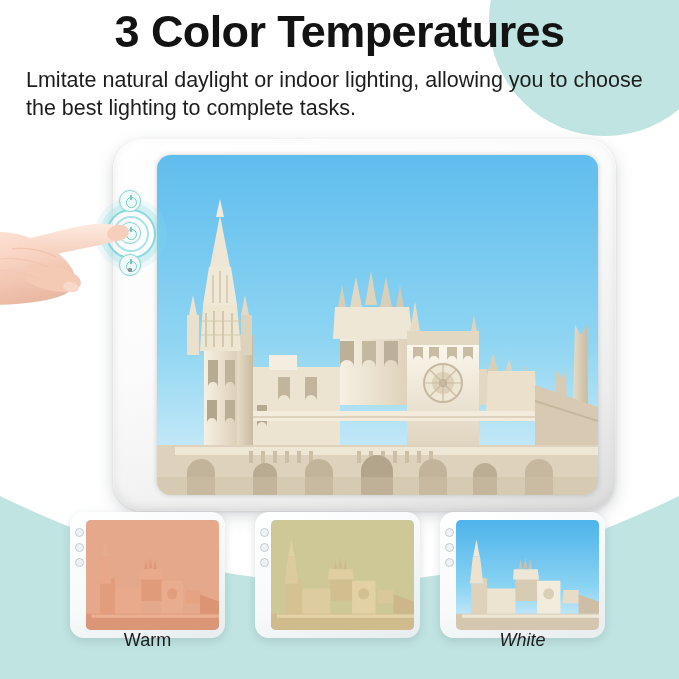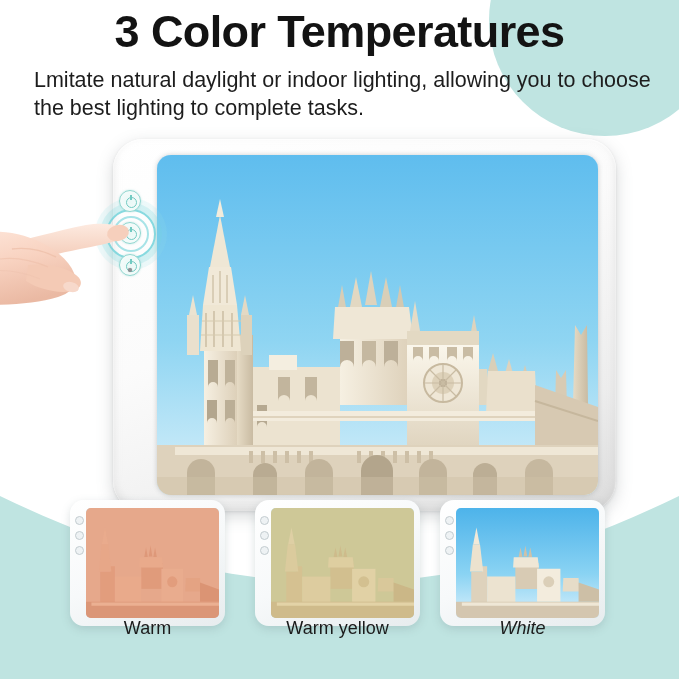--- a/index.html
+++ b/index.html
@@ -36,21 +36,20 @@
     letter-spacing:-0.6px;
     color:#131313;
     z-index:5;
     white-space:nowrap;
   }
   .subtitle{
     position:absolute;left:26px;top:66px;width:630px;
     font-size:21.5px;line-height:28px;
     color:#1d1d1d;
     z-index:5;
-    margin-left:8px;
   }
 
   
   .tablet{
     position:absolute;left:113px;top:139px;
     width:503px;height:372px;
     border-radius:30px;
     background:linear-gradient(158deg,#ffffff 0%,#fbfbfb 42%,#ededed 78%,#dcdcdc 100%);
     box-shadow:0 5px 16px rgba(120,125,130,.30), 0 1px 3px rgba(0,0,0,.10);
     z-index:3;
@@ -109,21 +108,21 @@
     position:absolute;left:128px;top:268px;width:4px;height:4px;
     border-radius:50%;background:#8e9296;z-index:6;
     box-shadow:0 0 1px rgba(0,0,0,.4);
   }
 
   
   .hand{position:absolute;left:-6px;top:205px;width:160px;height:120px;z-index:7;}
   .hand svg{display:block;}
 
   
-  .thumbs{position:absolute;left:0;top:500px;width:679px;height:167px;z-index:4;}
+  .thumbs{position:absolute;left:0;top:512px;width:679px;height:167px;z-index:4;}
   .thumb{position:absolute;}
   .thumb .frame{
     position:relative;
     border-radius:14px;
     background:linear-gradient(155deg,#ffffff 0%,#f7f9fa 50%,#e7ecee 100%);
     box-shadow:0 3px 8px rgba(110,130,135,.25);
     padding:8px 6px 8px 16px;
   }
   .thumb .tscreen{
     position:relative;width:100%;height:100%;
@@ -396,21 +395,20 @@
               <path d="M331,216 L378,216 L380,258 L329,258 Z" fill="#ded0ae"></path>
               <path d="M378,230 L441,252 L441,290 L378,290 Z" fill="#cbb894"></path>
               <path d="M96,212 L96,292 L183,292 L183,212 Z" fill="#e4d6b6"></path>
               <path d="M0,290 L441,290 L441,340 L0,340 Z" fill="#d0bd99"></path>
               <path d="M18,292 L441,292 L441,302 L18,302 Z" fill="#ece0c1"></path>
             </g>
           </svg>
           <div class="tint" style="background:rgba(206,178,96,0.26)"></div>
         </div>
       </div>
-      <div class="caption">Warm yellow</div>
     </div>
 
     <div class="thumb t3">
       <div class="frame">
         <div class="dots">
             <span></span>
             <span></span>
             <span></span>
           </div>
         <div class="tscreen">

